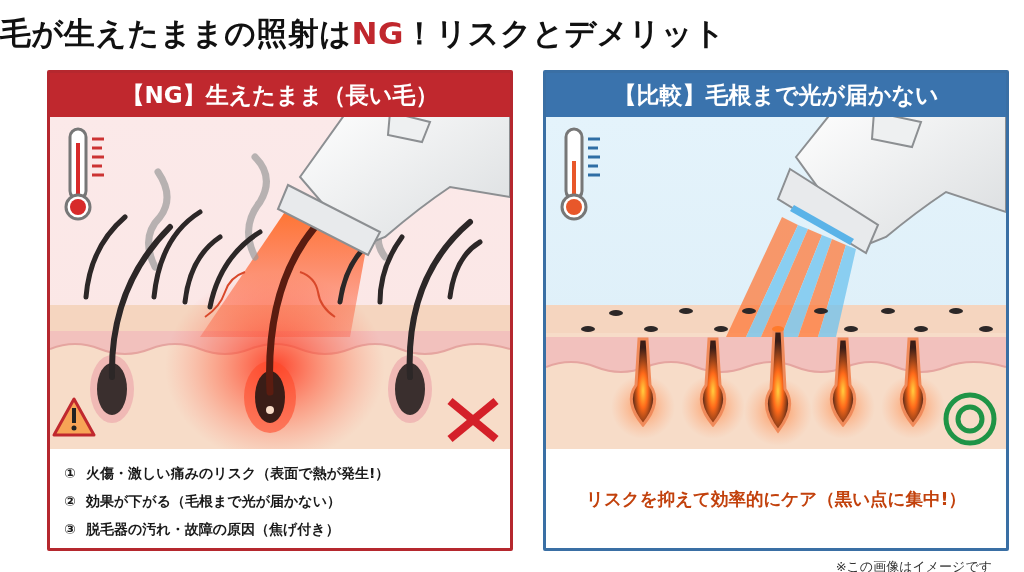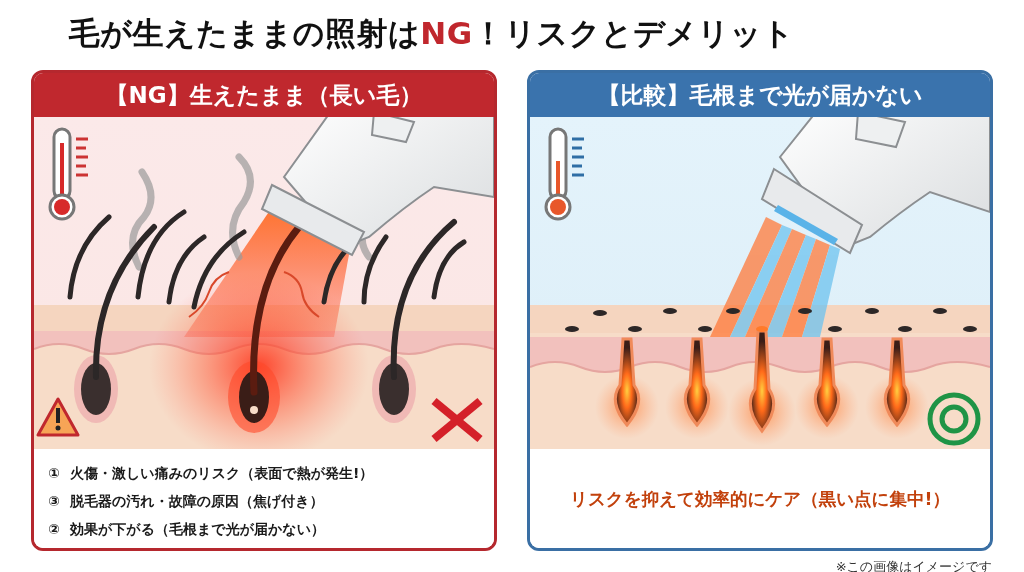--- a/index.html
+++ b/index.html
@@ -1,28 +1,28 @@
 <!DOCTYPE html>
 <html><head>
 <meta charset="utf-8">
 <style>
   * { box-sizing: border-box; margin: 0; padding: 0; }
   html, body { width: 1024px; height: 572px; background: #ffffff; overflow: hidden; }
   body { font-family: "DejaVu Sans", "Liberation Sans", sans-serif; position: relative; }
 
   .title {
     position: absolute; left: 0; top: 8px; width: 863px; height: 50px;
-    text-align: center; font-size: 31px; font-weight: bold; color: #111;
+    text-align: left; font-size: 31px; font-weight: bold; color: #111;
     letter-spacing: 0.5px; line-height: 50px;
   }
   .title .ng { color: #c0272d; }
 
   .panel {
     position: absolute; top: 70px; height: 481px; width: 466px;
-    border-radius: 12px; border: 3px solid; overflow: hidden; background: #fff;
+    border-radius: 2px; border: 3px solid; overflow: hidden; background: #fff; margin-left: 16px;
   }
   .panel.left { left: 31px; border-color: #b5282e; }
   .panel.right { left: 527px; border-color: #3a6fa4; }
 
   .panel-header {
     position: absolute; left: 0; top: 0; width: 100%; height: 44px;
     color: #fff; font-size: 23px; font-weight: bold; text-align: center; line-height: 44px;
   }
   .left .panel-header { background: #c0282e; }
   .right .panel-header { background: #3a73ad; }
@@ -140,22 +140,22 @@
 
       <g stroke="#d42029" stroke-width="8">
         <line x1="400" y1="284" x2="446" y2="322"></line>
         <line x1="446" y1="284" x2="400" y2="322"></line>
       </g>
     </svg>
   </div>
   <div class="text-area">
     <div class="risk-list">
       <div class="risk-item"><span class="num">①</span><span>火傷・激しい痛みのリスク（表面で熱が発生!）</span></div>
+      <div class="risk-item"><span class="num">②</span><span>効果が下がる（毛根まで光が届かない）</span></div>
       <div class="risk-item"><span class="num">③</span><span>脱毛器の汚れ・故障の原因（焦げ付き）</span></div>
-      <div class="risk-item"><span class="num">②</span><span>効果が下がる（毛根まで光が届かない）</span></div>
     </div>
   </div>
 </div>
 
 <div class="panel right">
   <div class="panel-header">【比較】毛根まで光が届かない</div>
   <div class="scene">
     <svg width="460" height="332" viewBox="0 0 460 332">
       <defs>
         <radialGradient id="bulbGlow" cx="50%" cy="60%" r="50%">

